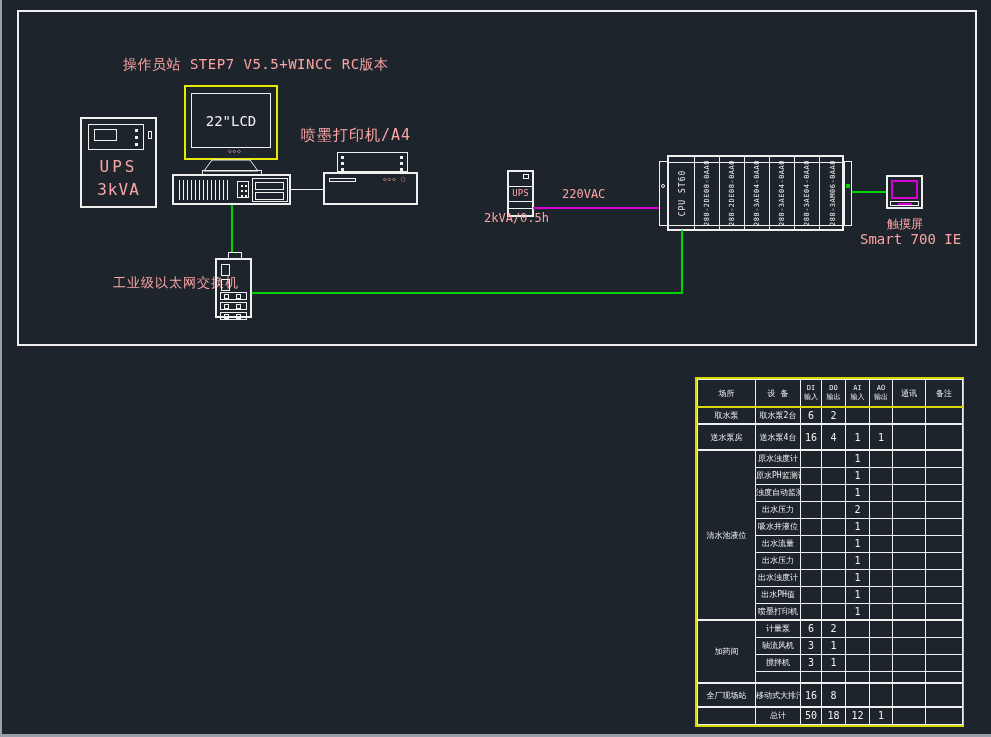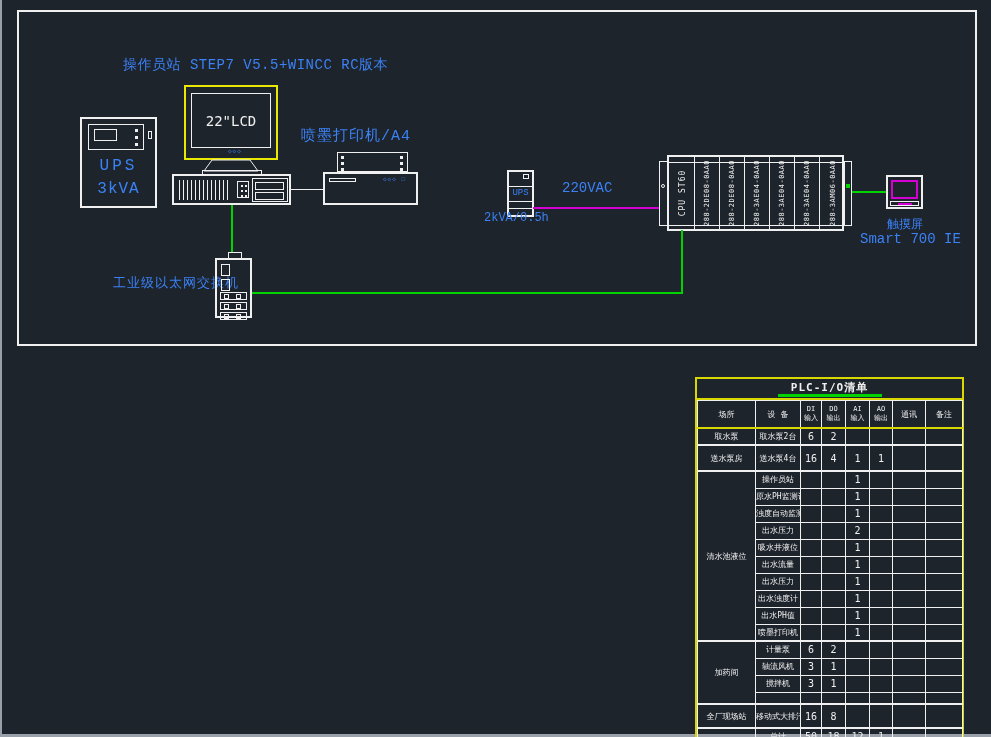--- a/index.html
+++ b/index.html
@@ -1,20 +1,20 @@
 <!DOCTYPE html>
 <html><head>
 <meta charset="utf-8">
 <style>
   html,body{margin:0;padding:0;background:#10141a;}
   #canvas{position:relative;width:991px;height:737px;background:#1e242c;overflow:hidden;
           font-family:"DejaVu Sans Mono","Liberation Mono",monospace;color:#f0f0f0;}
   .abs{position:absolute;}
   .bx{position:absolute;border:1px solid #f0f0f0;box-sizing:border-box;background:transparent;}
-  .lbl{position:absolute;white-space:nowrap;color:#3b82f6;font-family:Liberation Mono, monospace;}
+  .lbl{position:absolute;white-space:nowrap;color:#fca5a5;}
   .gline{position:absolute;background:#00d400;}
   .mline{position:absolute;background:#d400d4;}
   .wline{position:absolute;background:#f0f0f0;}
 
   .edge-left{left:0;top:0;width:2px;height:737px;background:#99a0aa;}
   .edge-bottom{left:0;top:734px;width:991px;height:3px;background:#99a0aa;}
   .frame{left:17px;top:10px;width:960px;height:336px;border:2px solid #f0f0f0;box-sizing:border-box;}
 
   
   .op-title{left:123px;top:56px;font-size:14px;letter-spacing:.5px;}
@@ -58,21 +58,21 @@
   .sw-port{position:absolute;top:1px;width:5px;height:5px;border:1px solid #f0f0f0;box-sizing:border-box;}
 
   
   .ups2{left:507px;top:170px;width:27px;height:47px;border:2px solid #f0f0f0;box-sizing:border-box;}
   .ups2-sq{left:14px;top:2px;width:6px;height:5px;}
   .ups2-d1{left:0;top:14px;width:100%;height:1px;background:#f0f0f0;}
   .ups2-txt{left:0;top:16px;width:100%;text-align:center;font-size:9px;}
   .ups2-d2{left:0;top:29px;width:100%;height:1px;background:#f0f0f0;}
   .ups2-d3{left:0;top:36px;width:100%;height:1px;background:#f0f0f0;}
   .ups2-label{left:484px;top:211px;font-size:12px;}
-  .power-label{left:562px;top:180px;font-size:14px;text-align:center;}
+  .power-label{left:562px;top:187px;font-size:12px;text-align:center;}
 
   
   .rack-left{left:659px;top:161px;width:9px;height:65px;}
   .rack-circle{left:1px;top:22px;width:4px;height:4px;border:1px solid #f0f0f0;border-radius:50%;box-sizing:border-box;position:absolute;}
   .rack-main{left:667px;top:155px;width:177px;height:76px;border:2px solid #f0f0f0;box-sizing:border-box;}
   .rail-top{left:0;top:5px;width:173px;height:1px;background:#f0f0f0;}
   .rail-bottom{left:0;top:68px;width:173px;height:1px;background:#f0f0f0;}
   .rack-right{left:844px;top:161px;width:8px;height:65px;}
   .rack-green-dot{left:1px;top:22px;width:4px;height:4px;background:#00d400;position:absolute;}
   .module{position:absolute;top:0;height:72px;border-right:1px solid #f0f0f0;box-sizing:border-box;}
@@ -236,24 +236,20 @@
   </div>
   <div class="lbl hmi-l1">触摸屏</div>
   <div class="lbl hmi-l2">Smart 700 IE</div>
 
   <div class="gline g-pc-sw"></div>
   <div class="gline g-sw-rack-h"></div>
   <div class="gline g-sw-rack-v"></div>
   <div class="gline g-rack-hmi"></div>
 
   <div class="abs io-wrap">
-    <div class="io-title">
-      <span>PLC-I/O清单</span>
-      <div class="io-bar"></div>
-    </div>
     <table class="io">
       <colgroup>
         <col style="width:58px">
           <col style="width:45px">
           <col style="width:21px">
           <col style="width:24px">
         <col style="width:24px">
           <col style="width:23px">
           <col style="width:33px">
           <col style="width:37px">
@@ -298,21 +294,21 @@
             <td class="cn">送水泵4台</td>
             <td class="num">16</td>
             <td class="num">4</td>
             <td class="num">1</td>
             <td class="num">1</td>
             <td class="cn"></td>
             <td class="cn"></td>
           </tr>
           <tr class="group-start" style="height: 17px;">
             <td class="cn" rowspan="10">清水池液位</td>
-            <td class="cn">操作员站</td>
+            <td class="cn">原水浊度计</td>
             <td class="num"></td>
             <td class="num"></td>
             <td class="num">1</td>
             <td class="num"></td>
             <td class="cn"></td>
             <td class="cn"></td>
           </tr>
           <tr style="height: 17px;">
             <td class="cn">原水PH监测计</td>
             <td class="num"></td>

